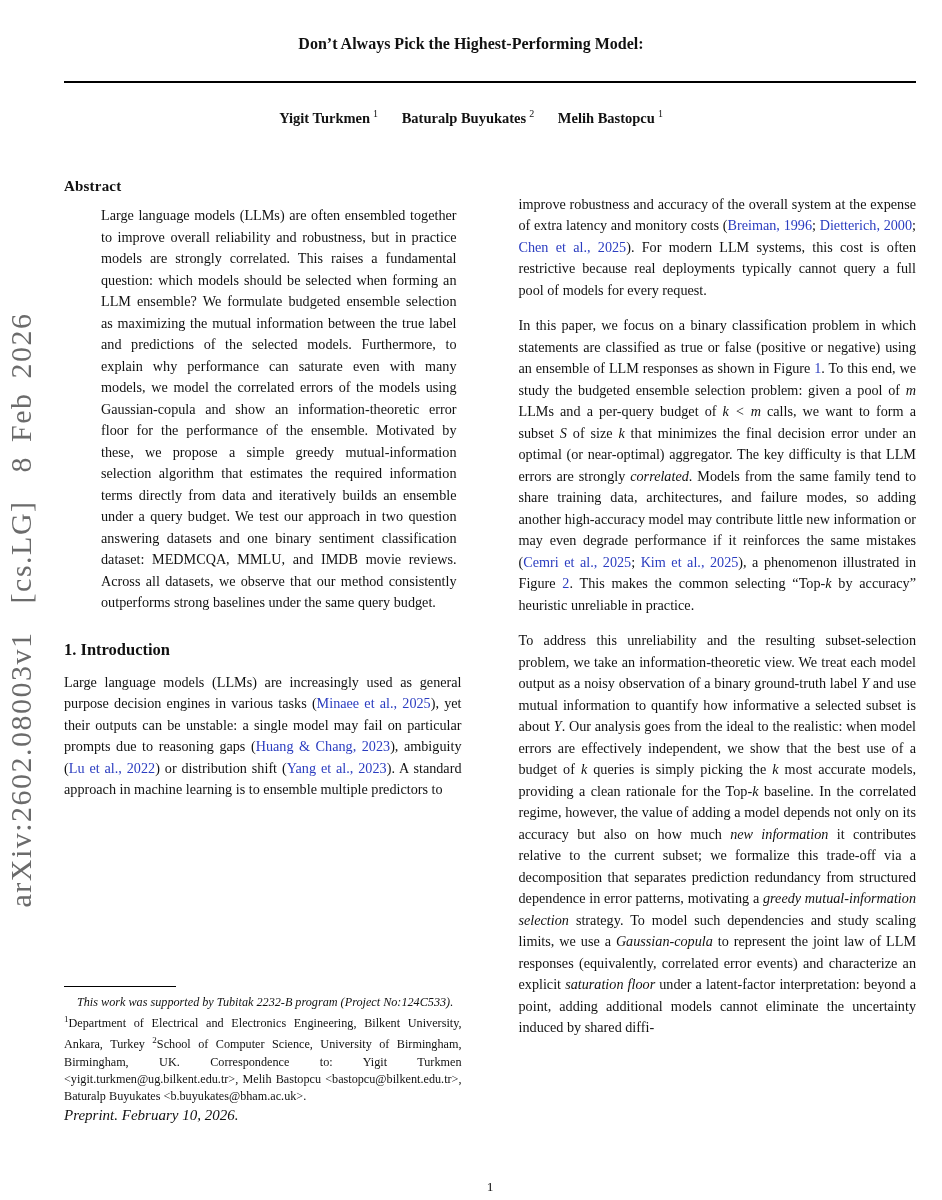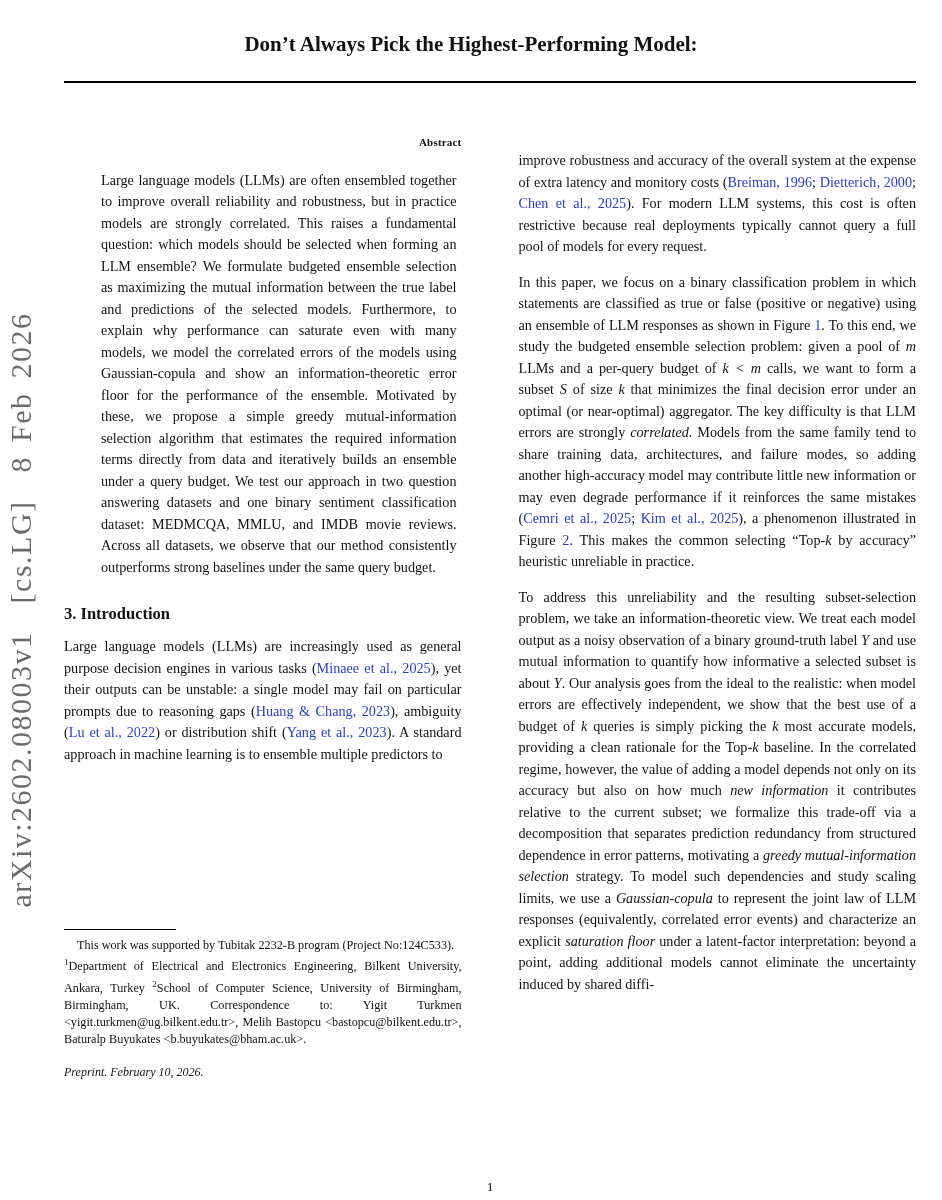--- a/index.html
+++ b/index.html
@@ -14,66 +14,71 @@
     margin:0 auto;
   }
   .arxiv-stamp {
     position:absolute; left:21px; top:610px;
     transform:translate(-50%,-50%) rotate(-90deg);
     white-space:pre;
     font-size:30px; letter-spacing:1.5px; word-spacing:5px;
     color:var(--stamp,#6b6b6b);
   }
   .header { padding-top:28px; }
-  .title-line { text-align:center; font-size:21px; font-weight:700; line-height:32px; }
+  .title-line { text-align:center; font-size:16px; font-weight:700; line-height:32px; }
   .title-rule { height:2px; background:#000; margin:21px 26px 0 64px; }
   .authors { margin-top:25px; text-align:center; font-size:14.5px; font-weight:700; }
   .author { margin:0 10px; white-space:nowrap; }
   .author sup { font-size:10px; font-weight:400; margin-left:3px; }
   .columns { display:flex; gap:57px; margin:49px 26px 0 64px; height:951px; }
   .col { flex:1 1 0; font-size:14.2px; line-height:21.5px; text-align:justify; }
   .col-left { display:flex; flex-direction:column; }
-  .abstract-heading { text-align:right; font-weight:700; font-size:11px; letter-spacing:0.2px; }
-  .abstract-text { margin:16px 5px 0 37px; }
+  .abstract-heading { text-align:left; font-weight:700; font-size:15px; letter-spacing:0.2px; }
+  .abstract-text { margin:8px 5px 0 37px; }
   .section-heading { margin-top:25px; font-size:16.5px; font-weight:700; text-align:left; line-height:22px; }
   .body-par { margin-top:14px; }
   .first-par { margin-top:11px; }
   .col-right .body-par:first-child { margin-top:18px; }
   .footnote-block { margin-top:auto; }
   .footnote-rule { width:112px; border-top:1.5px solid #000; margin-bottom:7px; }
   .footnote { font-size:12.2px; line-height:17.2px; text-align:justify; }
-  .footnote-first { text-indent:13px; }
+  .footnote-first { text-indent:13px;font-style:italic; }
   .footnote sup { font-size:9px; }
-  .preprint { margin-top:13px; font-style:italic; font-size:12px; text-align:left; }
+  .preprint { margin-top:0; font-style:italic; font-size:15px; text-align:left; }
   .page-number { position:absolute; left:64px; right:26px; bottom:5px; text-align:center; font-size:13.5px; }
   a.cite { color:var(--link,#2a3cc0); text-decoration:none; cursor:pointer; }
   .it, .math { font-style:italic; }
 </style>
 </head>
 <body>
 
 <div class="page">
 
   <div class="arxiv-stamp">arXiv:2602.08003v1  [cs.LG]  8 Feb 2026</div>
 
   <div class="header">
     <h1>
       <div class="title-line">Don’t Always Pick the Highest-Performing Model:</div>
     </h1>
     <div class="title-rule"></div>
+    <div class="authors">
+      <span class="author"><span>Yigit Turkmen</span><sup>1</sup></span>
+      <span class="author"><span>Baturalp Buyukates</span><sup>2</sup></span>
+      <span class="author"><span>Melih Bastopcu</span><sup>1</sup></span>
+    </div>
   </div>
 
   <div class="columns">
 
     <div class="col col-left">
       <div>
         <div class="abstract-heading">Abstract</div>
         <div class="abstract-text">Large language models (LLMs) are often ensembled together to improve overall reliability and robustness, but in practice models are strongly correlated. This raises a fundamental question: which models should be selected when forming an LLM ensemble? We formulate budgeted ensemble selection as maximizing the mutual information between the true label and predictions of the selected models. Furthermore, to explain why performance can saturate even with many models, we model the correlated errors of the models using Gaussian-copula and show an information-theoretic error floor for the performance of the ensemble. Motivated by these, we propose a simple greedy mutual-information selection algorithm that estimates the required information terms directly from data and iteratively builds an ensemble under a query budget. We test our approach in two question answering datasets and one binary sentiment classification dataset: MEDMCQA, MMLU, and IMDB movie reviews. Across all datasets, we observe that our method consistently outperforms strong baselines under the same query budget.</div>
       </div>
-      <h2 class="section-heading">3. Introduction</h2>
+      <h2 class="section-heading">1. Introduction</h2>
       <p class="body-par first-par"><span>Large language models (LLMs) are increasingly used as general purpose decision engines in various tasks (</span><a class="cite">Minaee et al., 2025</a><span>), yet their outputs can be unstable: a single model may fail on particular prompts due to reasoning gaps (</span><a class="cite">Huang &amp; Chang, 2023</a><span>), ambiguity (</span><a class="cite">Lu et al., 2022</a><span>) or distribution shift (</span><a class="cite">Yang et al., 2023</a><span>). A standard approach in machine learning is to ensemble multiple predictors to</span></p>
 
       <div class="footnote-block">
         <div class="footnote-rule"></div>
         <p class="footnote footnote-first"><span>This work was supported by Tubitak 2232-B program (Project No:124C533).</span></p>
         <p class="footnote"><sup>1</sup><span>Department of Electrical and Electronics Engineering, Bilkent University, Ankara, Turkey </span><sup>2</sup><span>School of Computer Science, University of Birmingham, Birmingham, UK. Correspondence to: Yigit Turkmen &lt;yigit.turkmen@ug.bilkent.edu.tr&gt;, Melih Bastopcu &lt;bastopcu@bilkent.edu.tr&gt;, Baturalp Buyukates &lt;b.buyukates@bham.ac.uk&gt;.</span></p>
         <p class="preprint">Preprint. February 10, 2026.</p>
       </div>
     </div>
 

